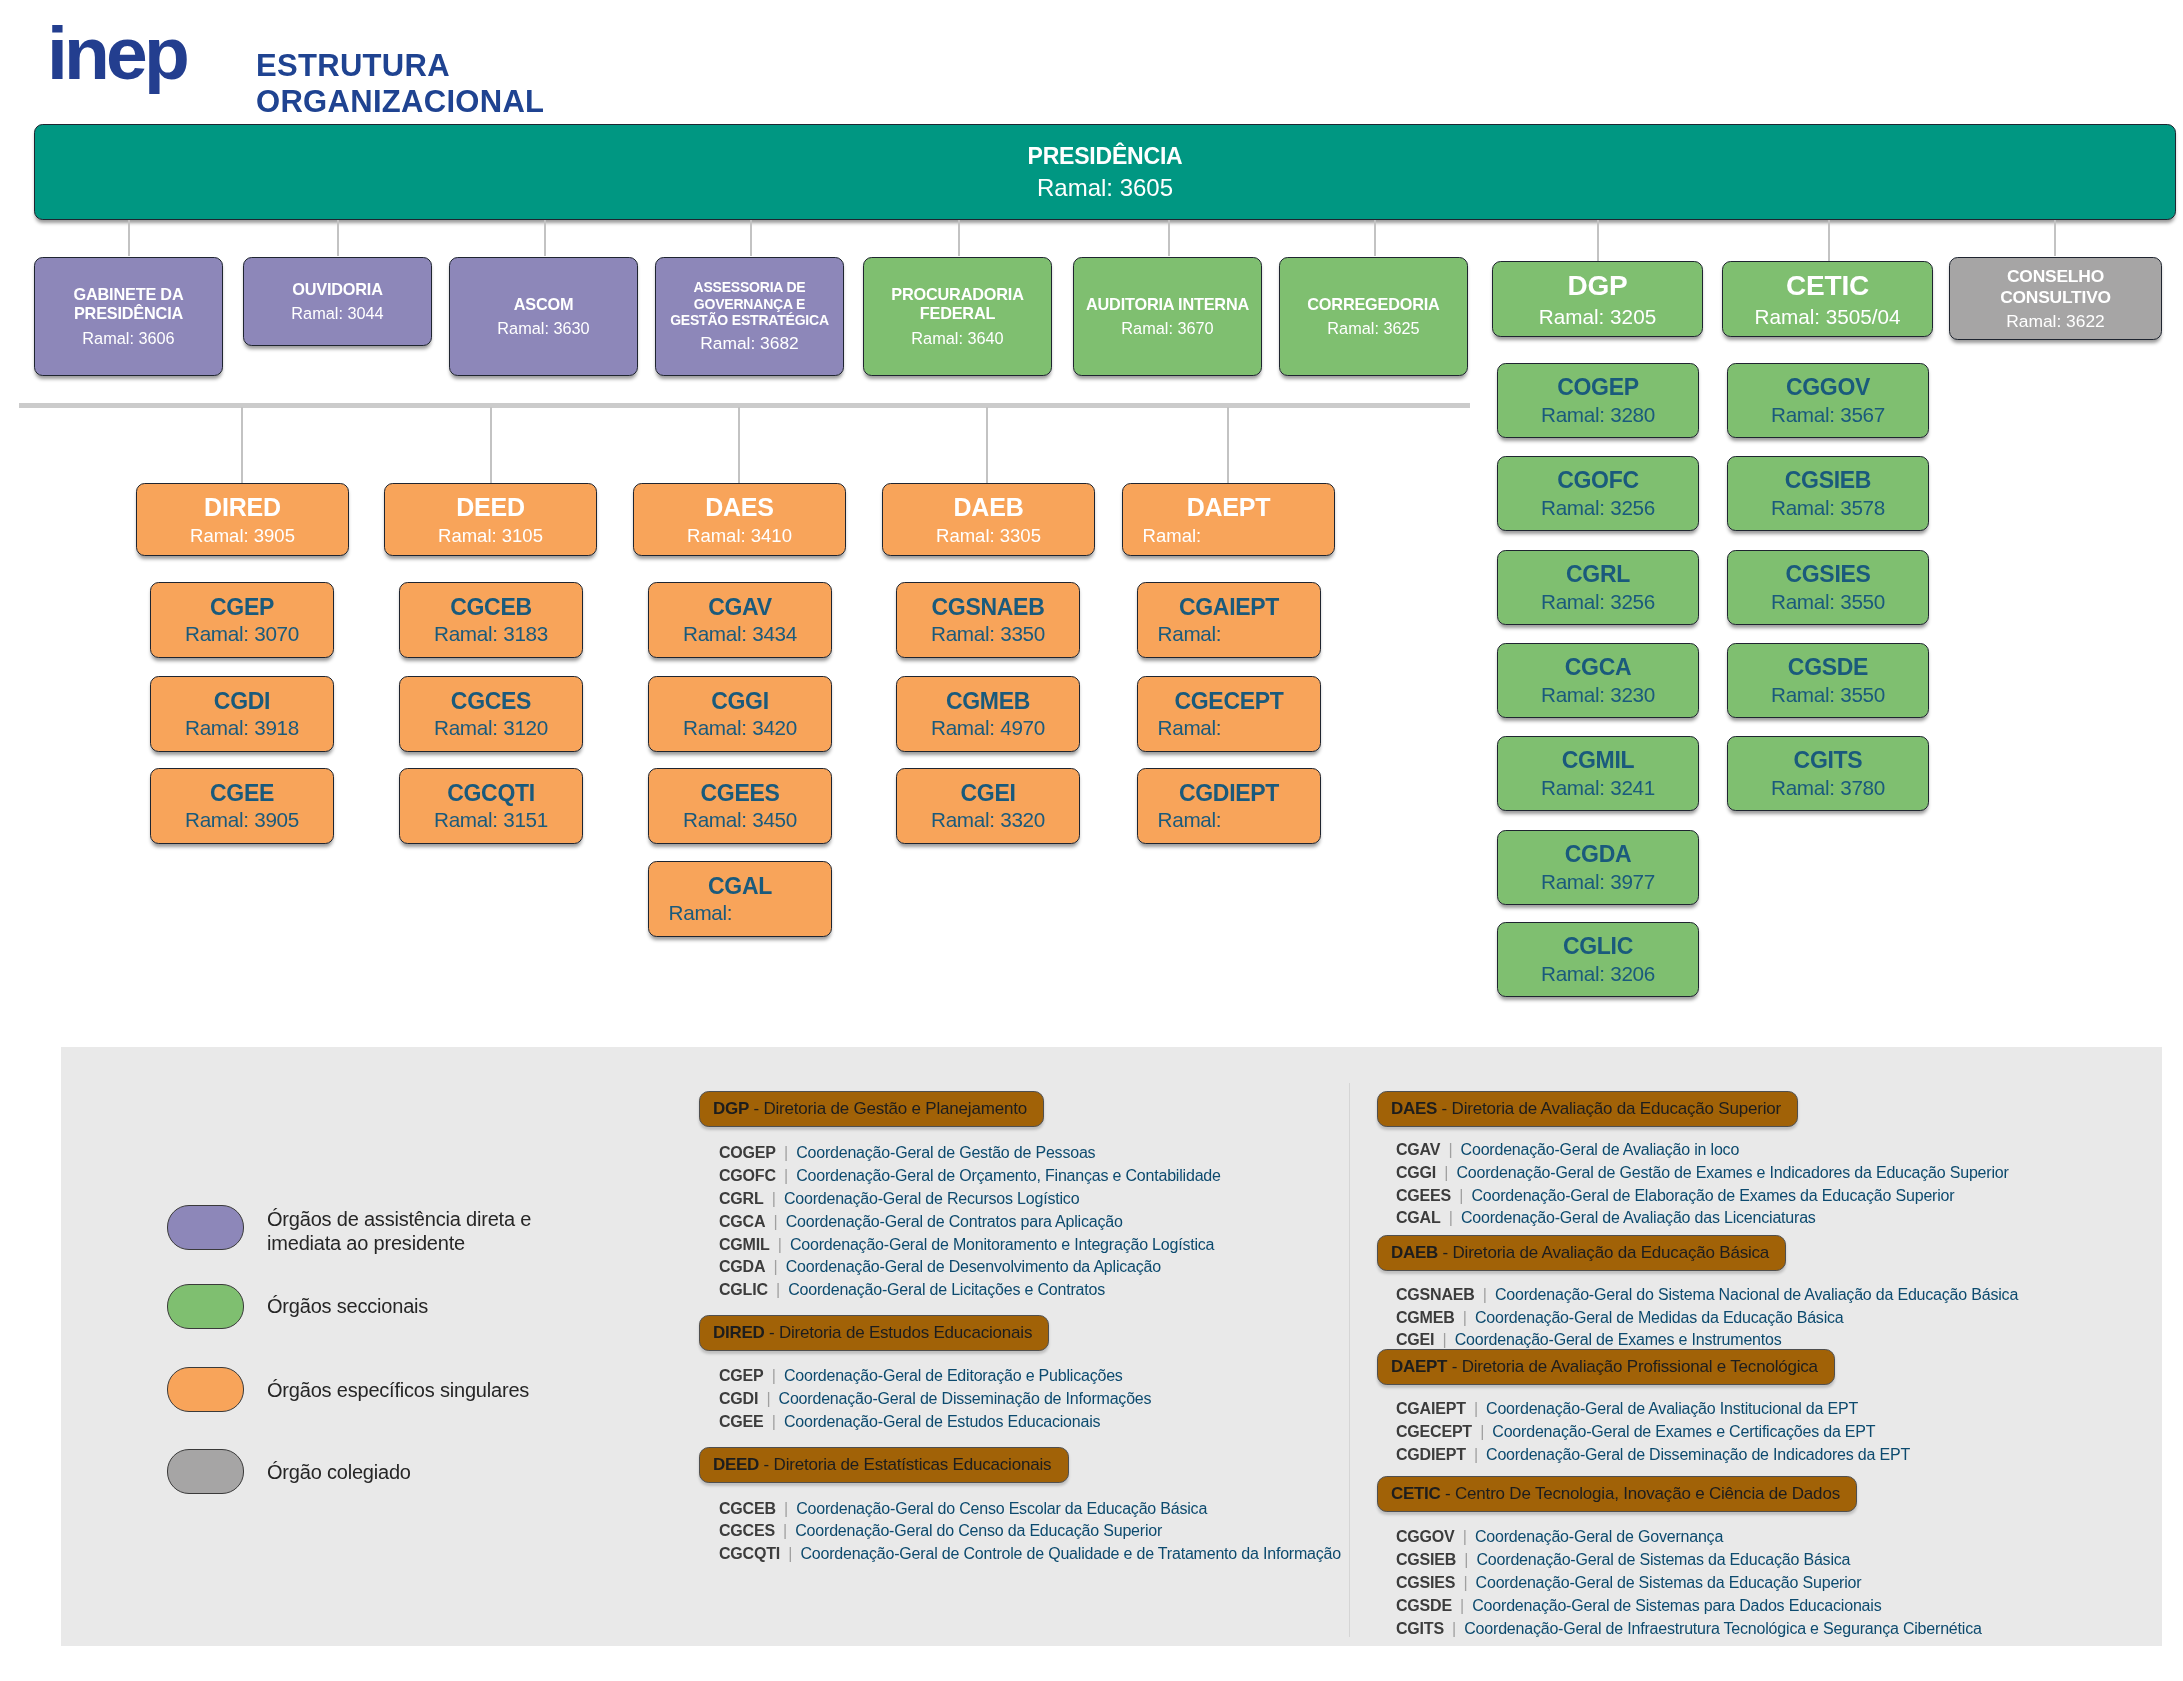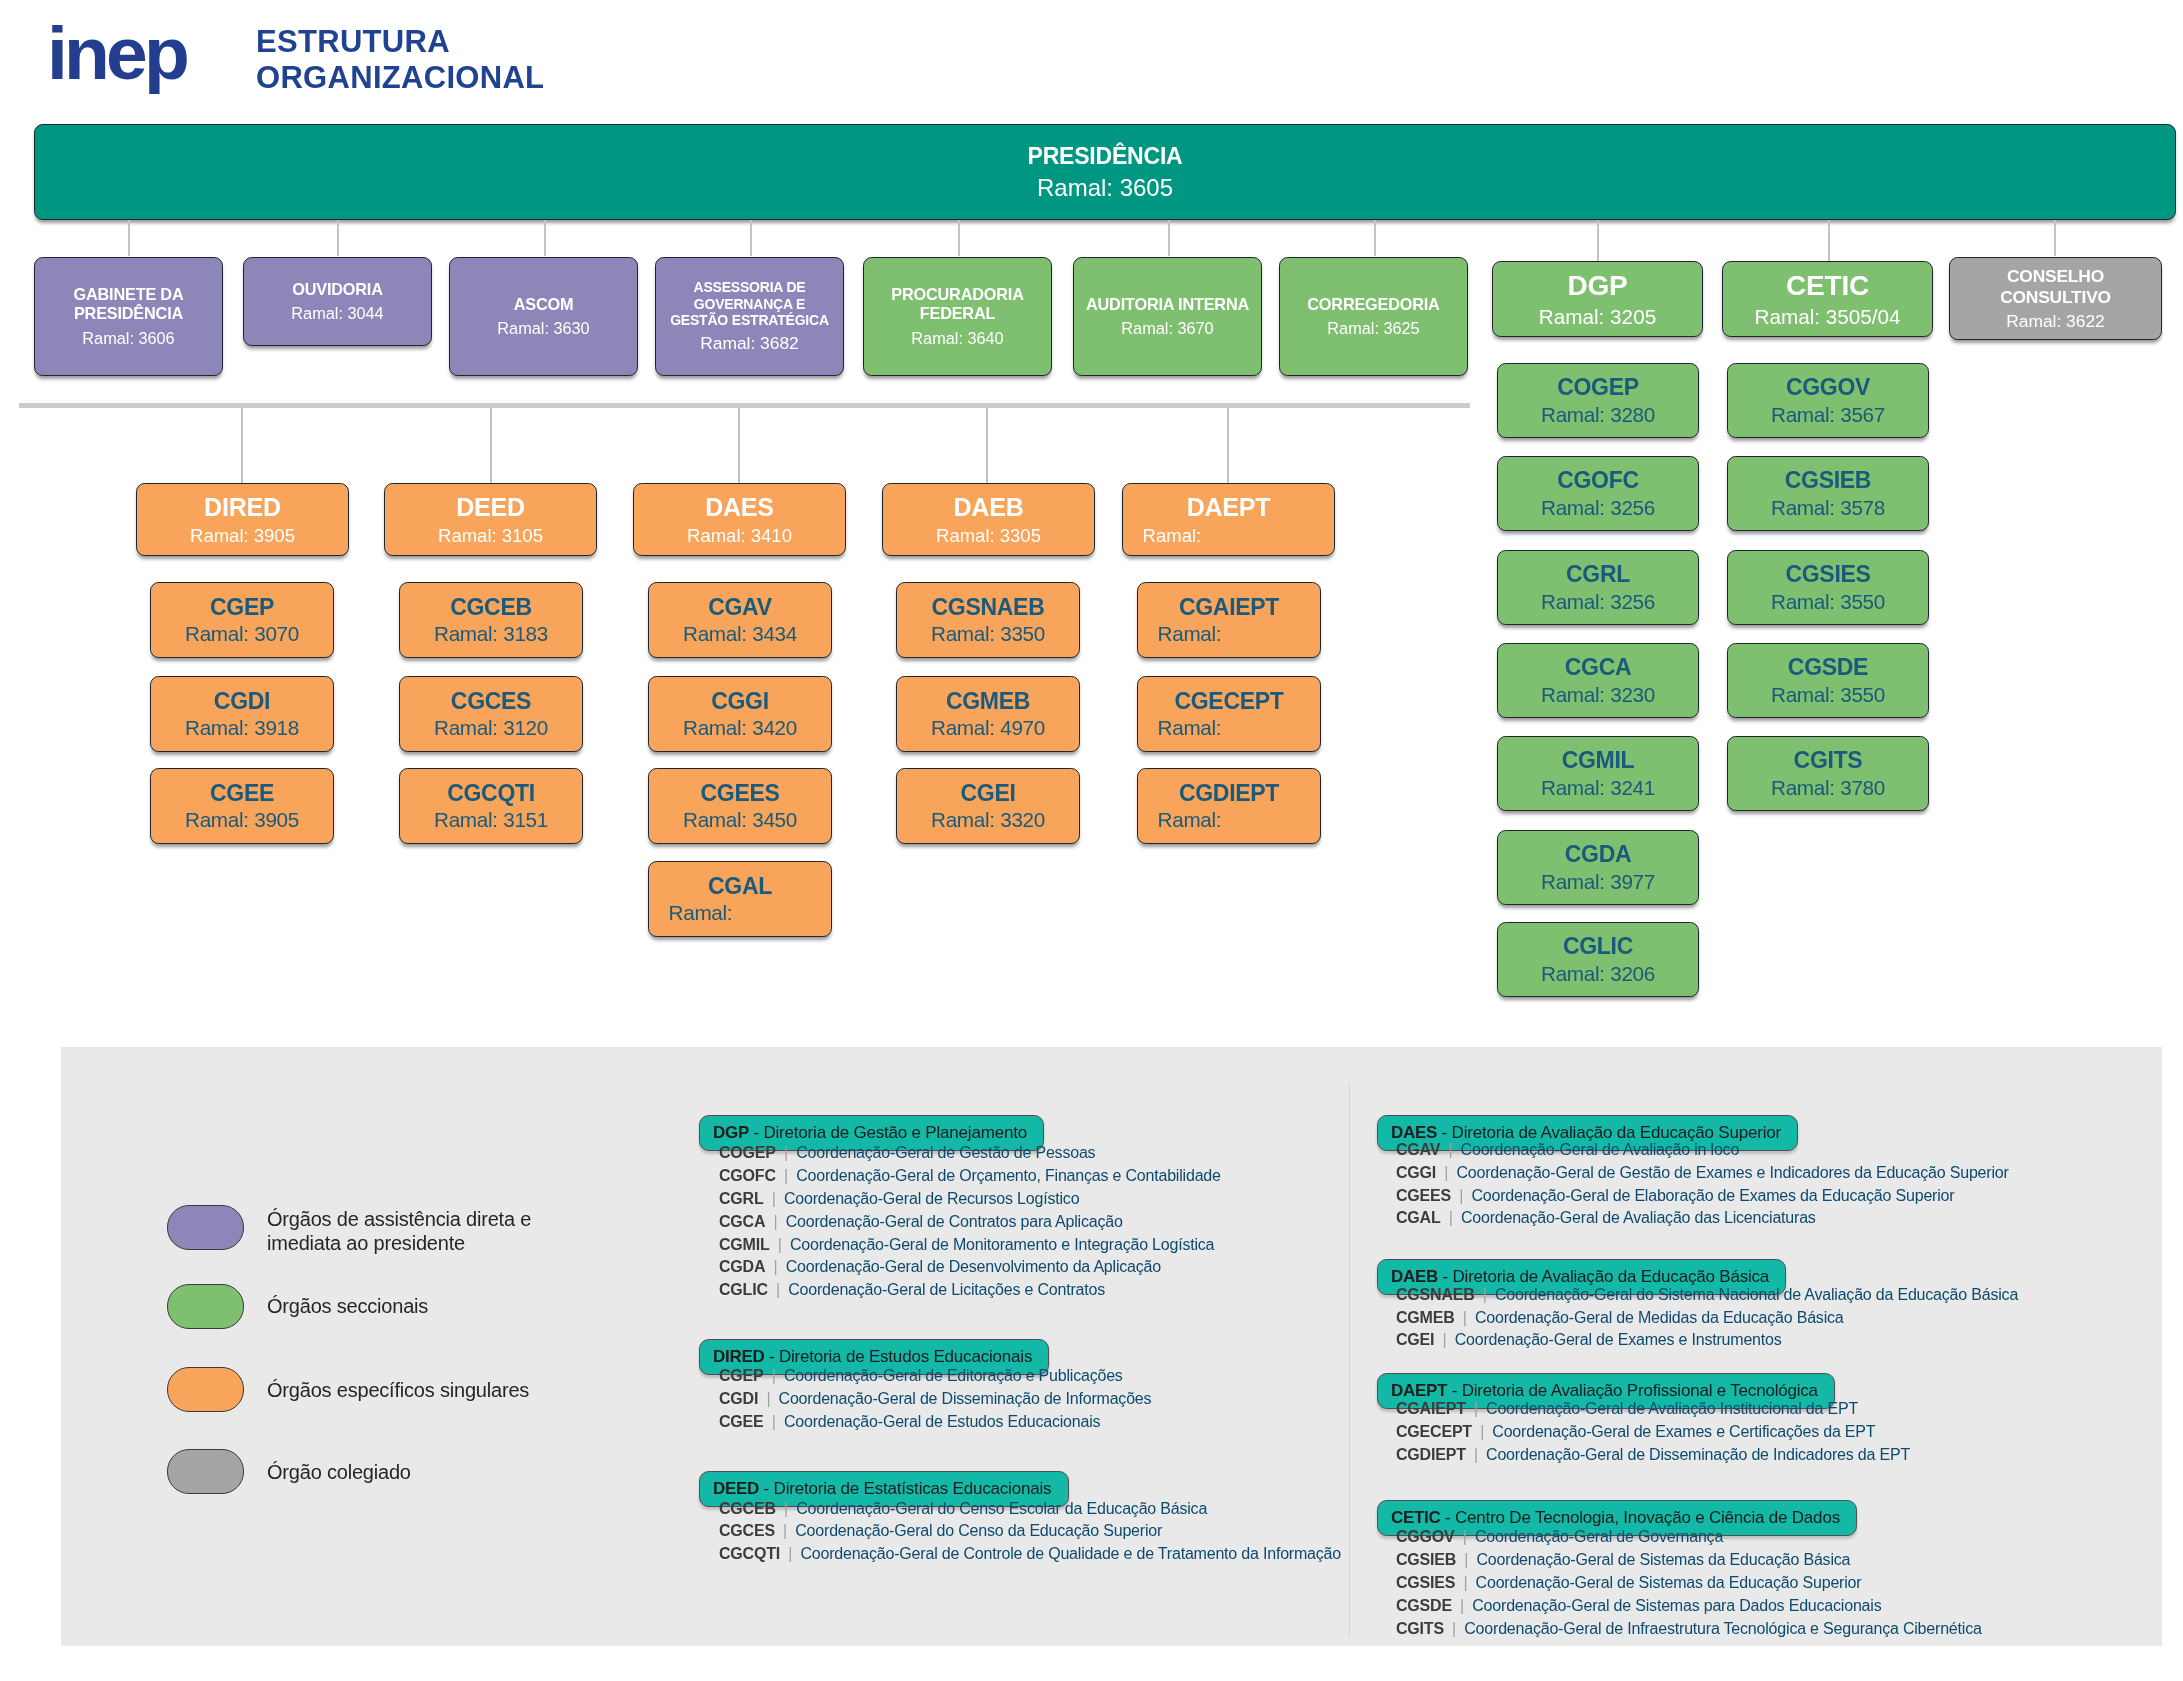--- a/index.html
+++ b/index.html
@@ -1,21 +1,21 @@
 <!DOCTYPE html>
 <html style="font-size:8.7px"><head>
 <meta charset="utf-8">
 <style>
   html,body{margin:0;padding:0;background:#fff;}
   body{font-family:"Liberation Sans","DejaVu Sans",sans-serif;}
   #page{position:relative;width:2183px;height:1681px;background:#fff;overflow:hidden;}
 
   
   #logo{position:absolute;left:47px;top:16px;font-size:75px;font-weight:900;color:#233E8F;letter-spacing:-3.8px;line-height:1;}
-  #title{position:absolute;left:256px;top:24px;font-size:31px;font-weight:bold;color:#1F4391;line-height:36px;letter-spacing:0.3px;}
+  #title{position:absolute;left:256px;top:48px;font-size:31px;font-weight:bold;color:#1F4391;line-height:36px;letter-spacing:0.3px;}
 
   
   .box{position:absolute;border:1.6px solid #1F2530;border-radius:8.7px;display:flex;flex-direction:column;
        align-items:center;justify-content:center;text-align:center;color:#fff;
        box-shadow:0 3.8px 3.8px -1.1px rgba(0,0,0,0.40);box-sizing:border-box;padding:3.3px 7.6px;}
   .teal{background:#009782;}
   .purple{background:#8D87B9;}
   .green{background:#7FBF70;}
   .orange{background:#F8A45A;}
   .grayb{background:#A6A5A5;}
@@ -50,21 +50,21 @@
   .rail{position:absolute;background:#CBCBCB;height:4.9px;left:18.5px;top:403px;width:1451px;}
 
   
   #footer{position:absolute;left:61px;top:1047px;width:2101px;height:599px;background:#E9E9E9;}
   #fdivider{position:absolute;left:1349px;top:1083px;width:1.1px;height:554px;background:#D5D5D5;}
 
   .lpill{position:absolute;width:77px;height:45px;border-radius:22px;border:1.1px solid #3A3A3A;box-sizing:border-box;}
   .llabel{position:absolute;left:267px;font-size:20px;color:#262626;line-height:24px;width:305px;letter-spacing:-0.2px;}
 
   .pill{position:absolute;border:1.6px solid #4F4F4F;border-radius:9.8px;padding:6.5px 16.3px 7.6px 13px;
-        font-size:17px;color:#1D1D1D;background:#14b8a6;box-shadow:0 2.7px 2.7px rgba(0,0,0,0.18);white-space:nowrap;letter-spacing:-0.2px;margin-top:24px;}
+        font-size:17px;color:#1D1D1D;background:#a16207;box-shadow:0 2.7px 2.7px rgba(0,0,0,0.18);white-space:nowrap;letter-spacing:-0.2px;}
   .pill b{letter-spacing:-0.3px;}
 
   .gi{position:absolute;display:flex;align-items:baseline;gap:8.2px;font-size:16px;white-space:nowrap;letter-spacing:-0.2px;}
   .gi b{color:#3C3C3C;}
   .gi .sep{color:#A0A0A0;font-weight:normal;}
   .gi .gd{color:#0c4a6e;}
 </style>
 </head>
 <body>
 

